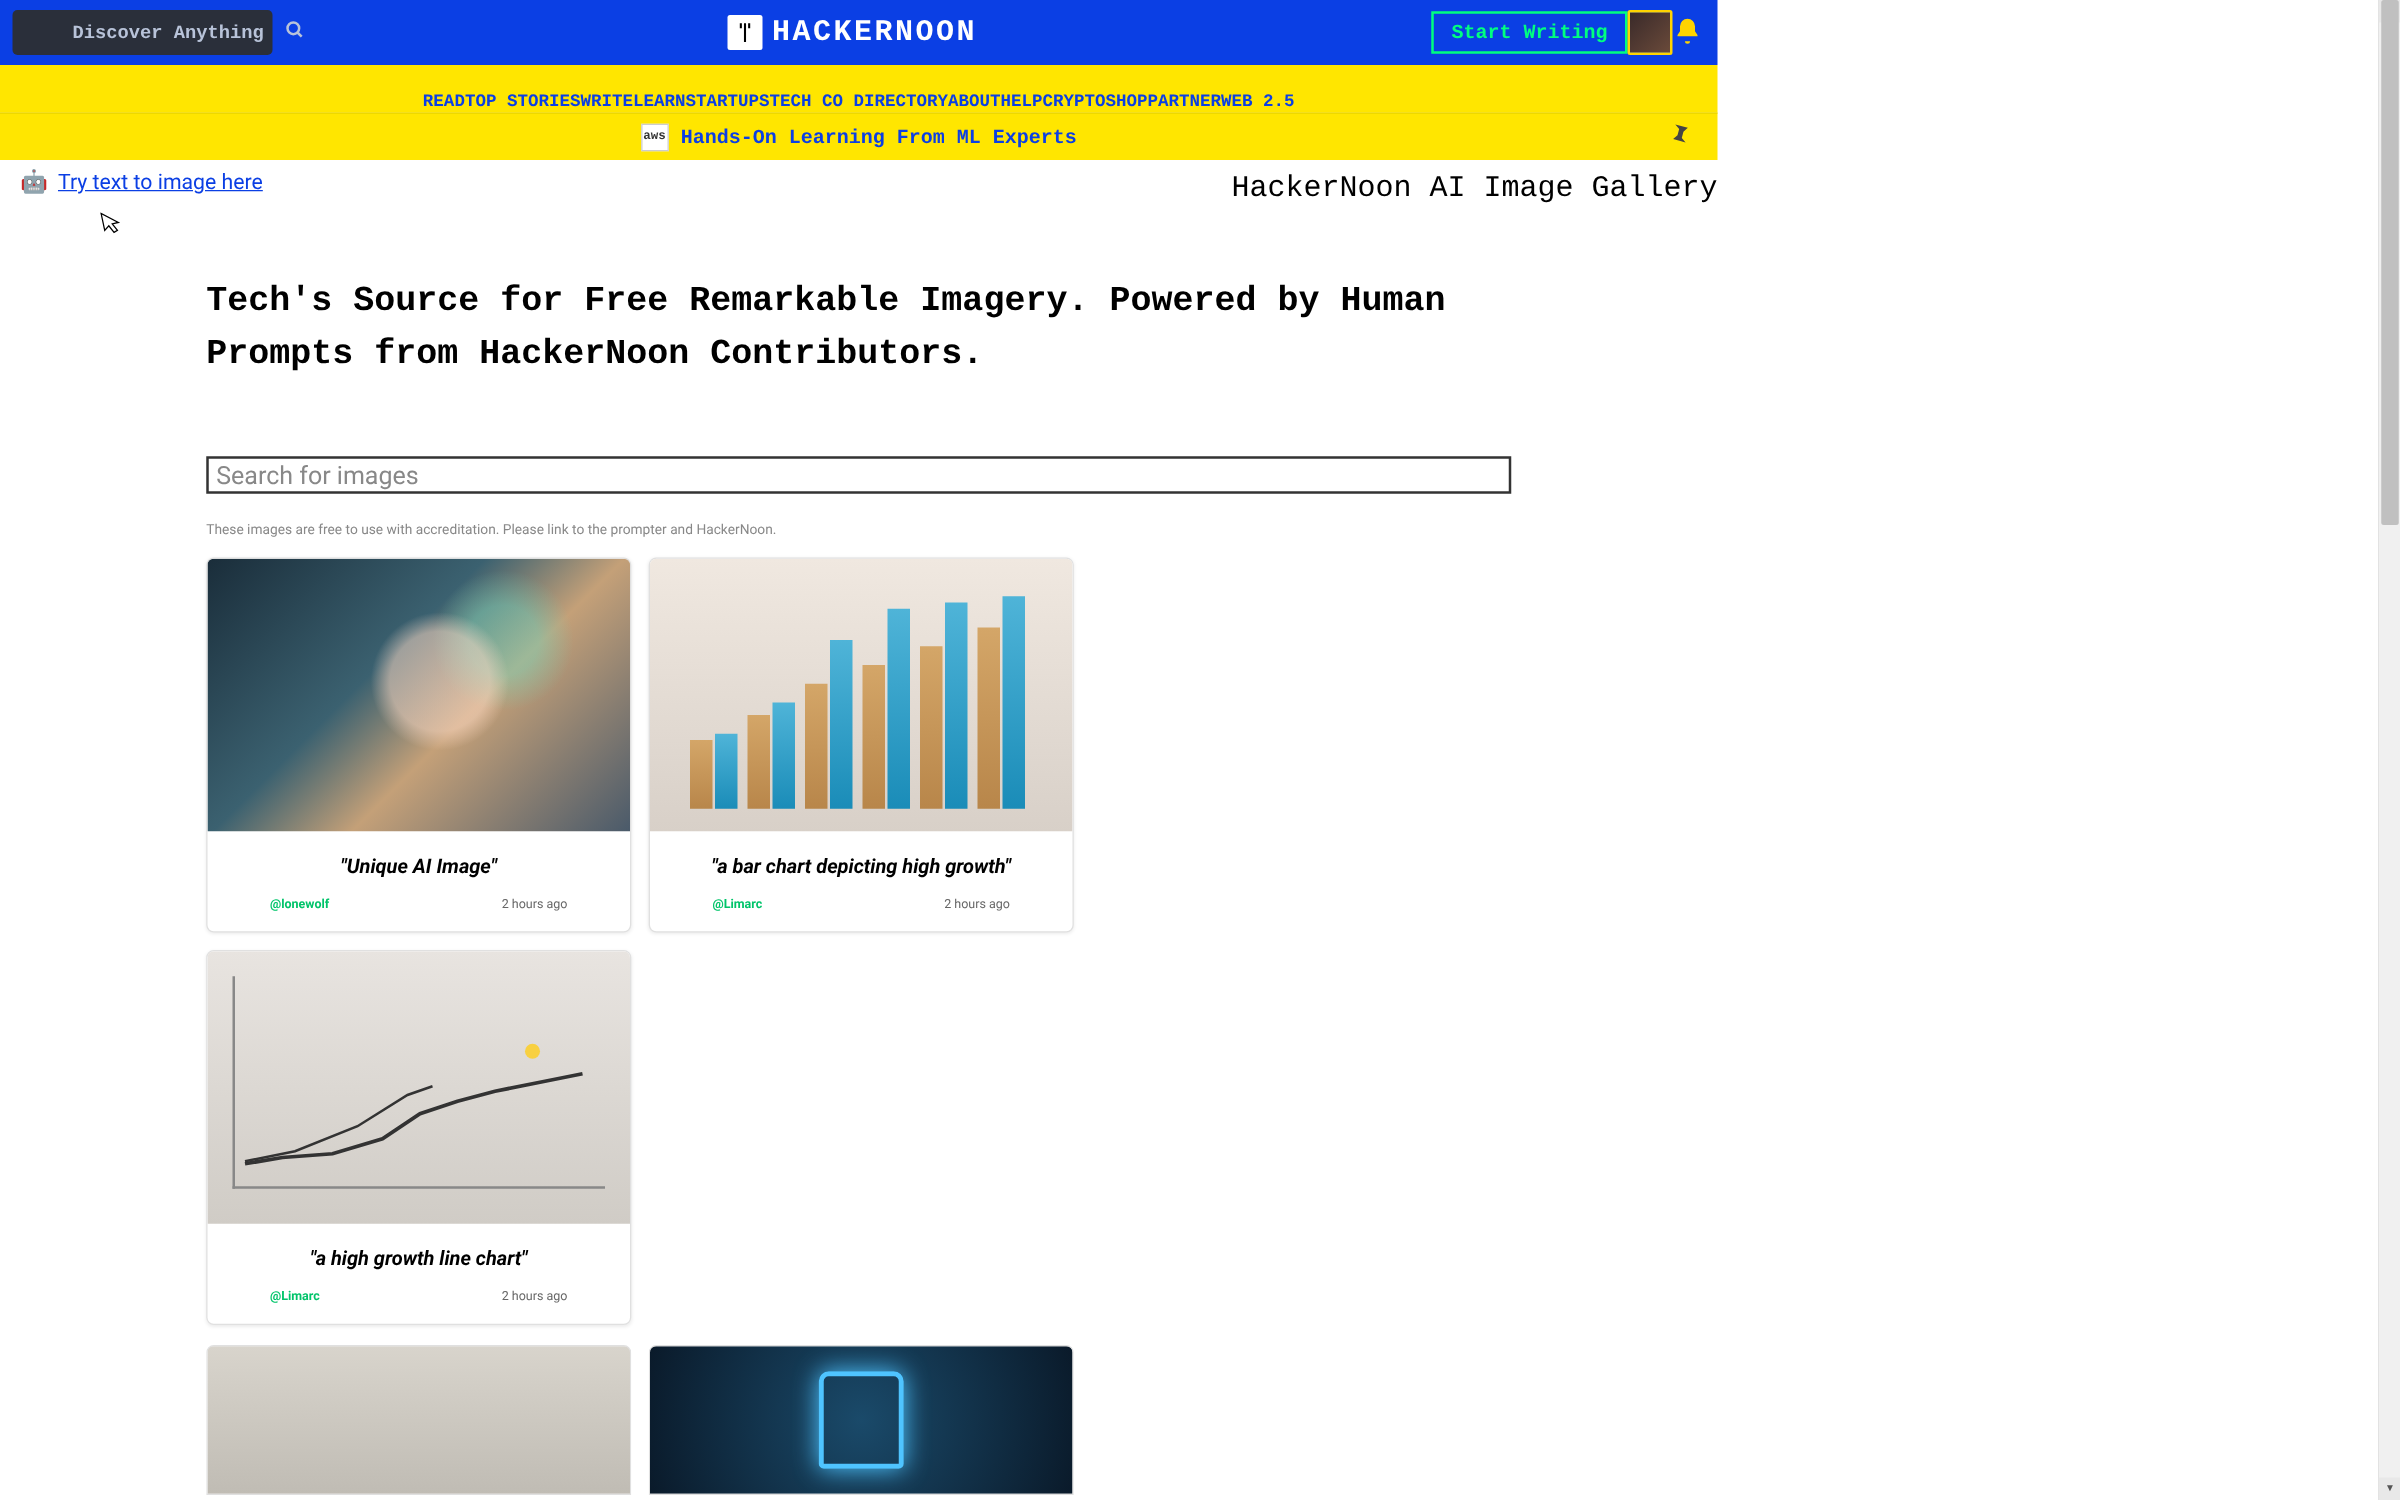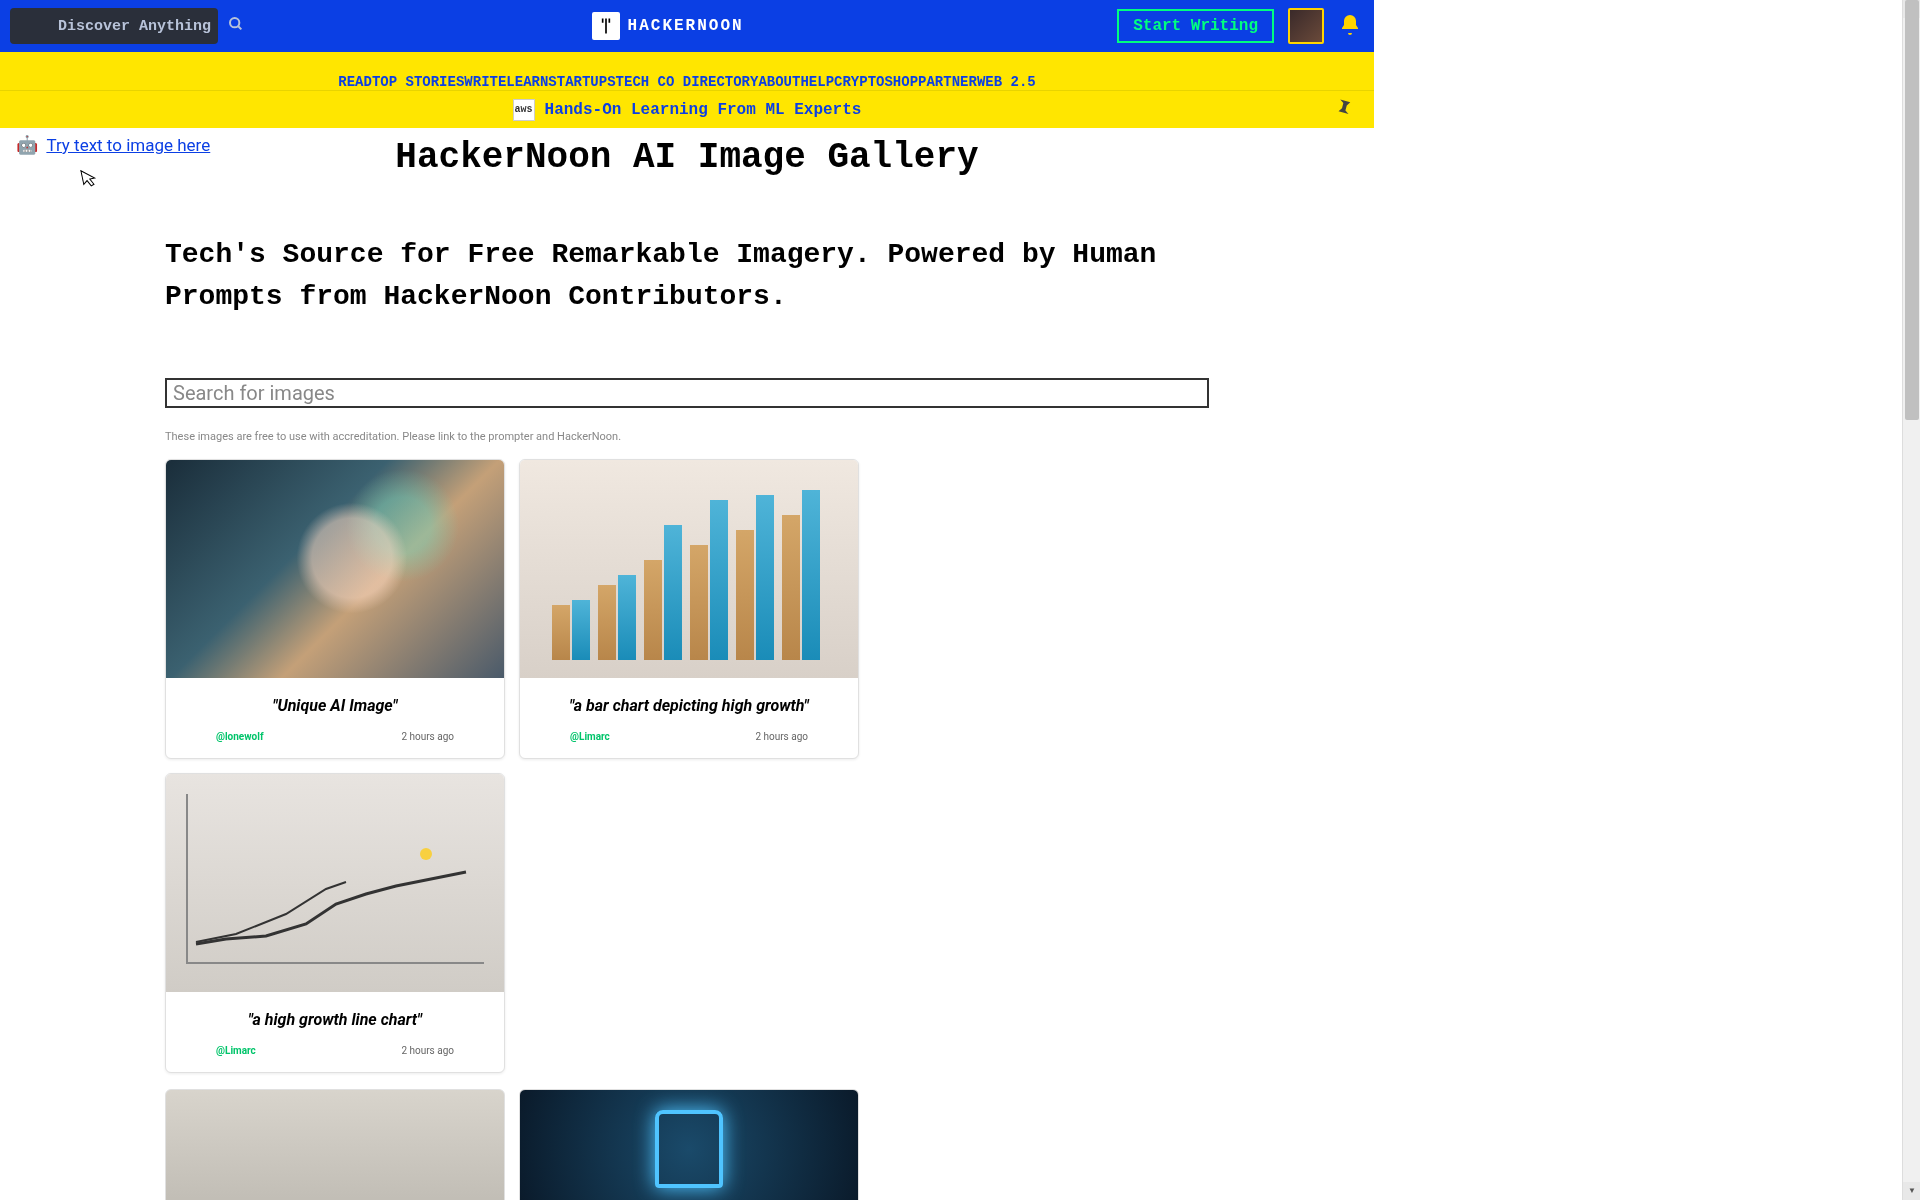--- a/index.html
+++ b/index.html
@@ -13,42 +13,42 @@
 
 
 .topbar { height: 52px; background: #0b3fe4; display: flex; align-items: center; padding: 0 10px; }
 .search-wrap { display: flex; align-items: center; background: #2a2f3a; border-radius: 4px; height: 36px; width: 208px; padding: 0 8px; }
 .search-input { background: transparent; border: none; outline: none; color: #fff; font-family: "Courier New", monospace; font-weight: bold; font-size: 15px; width: 170px; margin-left: 40px; }
 .search-input::placeholder { color: #b8c3d9; }
 .search-icon { color: #b8c3d9; font-size: 16px; }
 .logo-area { flex: 1; display: flex; justify-content: center; align-items: center; }
 .logo { display: flex; align-items: center; gap: 8px; }
 .logo-icon { width: 28px; height: 28px; background: #fff; display: inline-flex; align-items: center; justify-content: center; color: #000; font-weight: bold; border-radius: 2px; }
-.logo-text { color: #fff; font-family: "Courier New", monospace; font-weight: bold; font-size: 16px; letter-spacing: 2px; }
-.right-actions { display: flex; align-items: center; gap: 14px; }
+.logo-text { color: #fff; font-family: "Courier New", monospace; font-weight: bold; font-size: 24px; letter-spacing: 2px; }
+.right-actions { display: flex; align-items: center; }
 .start-writing { border: 2px solid #00ff7f; color: #00ff7f; background: transparent; padding: 6px 14px; font-family: "Courier New", monospace; font-weight: bold; font-size: 16px; cursor: pointer; }
 .avatar { width: 36px; height: 36px; border: 2px solid #ffd400; background: linear-gradient(135deg,#3a2a2a,#6a4a3a); border-radius: 2px; }
 .bell { width: 26px; height: 26px; color: #ffd400; font-size: 24px; }
 
 
 .navbar { background: #ffe600; height: 38px; display: flex; justify-content: center; align-items: flex-end; font-family: "Courier New", monospace; font-weight: bold; font-size: 14px; color: #0b3fe4; }
 .navbar span { cursor: pointer; }
 
 
 .promobar { background: #ffe600; height: 38px; display: flex; justify-content: center; align-items: center; font-family: "Courier New", monospace; font-weight: bold; font-size: 16px; color: #0b3fe4; position: relative; border-top: 1px solid #e8d400; }
 .promo-icon { width: 22px; height: 22px; background: #fff; border: 1px solid #ccc; margin-right: 10px; font-size: 10px; display: inline-flex; align-items: center; justify-content: center; color: #333; }
 .promo-pin { position: absolute; right: 18px; top: 6px; font-size: 22px; color: #333; transform: rotate(-30deg); }
 
 
 .try-link-row { padding: 6px 16px; }
 .try-link { color: #0b3fe4; text-decoration: underline; font-size: 17px; }
 .try-emoji { font-size: 18px; margin-right: 4px; }
 
 
-.page-title { text-align: center; font-family: "Courier New", monospace; font-weight: bold; font-size: 36px; margin-top: -24px; }
+.page-title { text-align: right; font-family: "Courier New", monospace; font-weight: normal; font-size: 24px; margin-top: -24px; }
 .subtitle { font-family: "Courier New", monospace; font-weight: bold; font-size: 28px; margin: 56px 0 0 0; padding: 0 165px; line-height: 1.5; }
 
 
 .img-search-wrap { padding: 0 165px; margin-top: 60px; }
 .img-search { width: 100%; height: 30px; border: 2px solid #333; font-size: 20px; padding: 2px 6px; font-family: inherit; }
 .img-search::placeholder { color: #888; }
 .disclaimer { font-size: 11px; color: #888; padding: 0 165px; margin-top: 22px; }
 
 
 .grid { display: flex; flex-wrap: wrap; gap: 14px; padding: 16px 165px 0 165px; }

